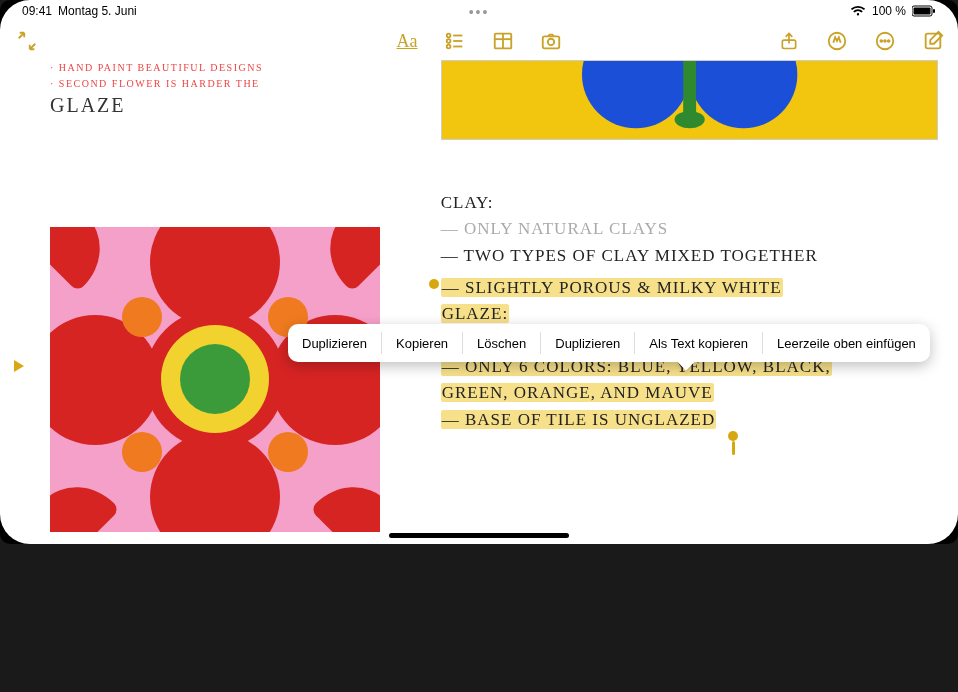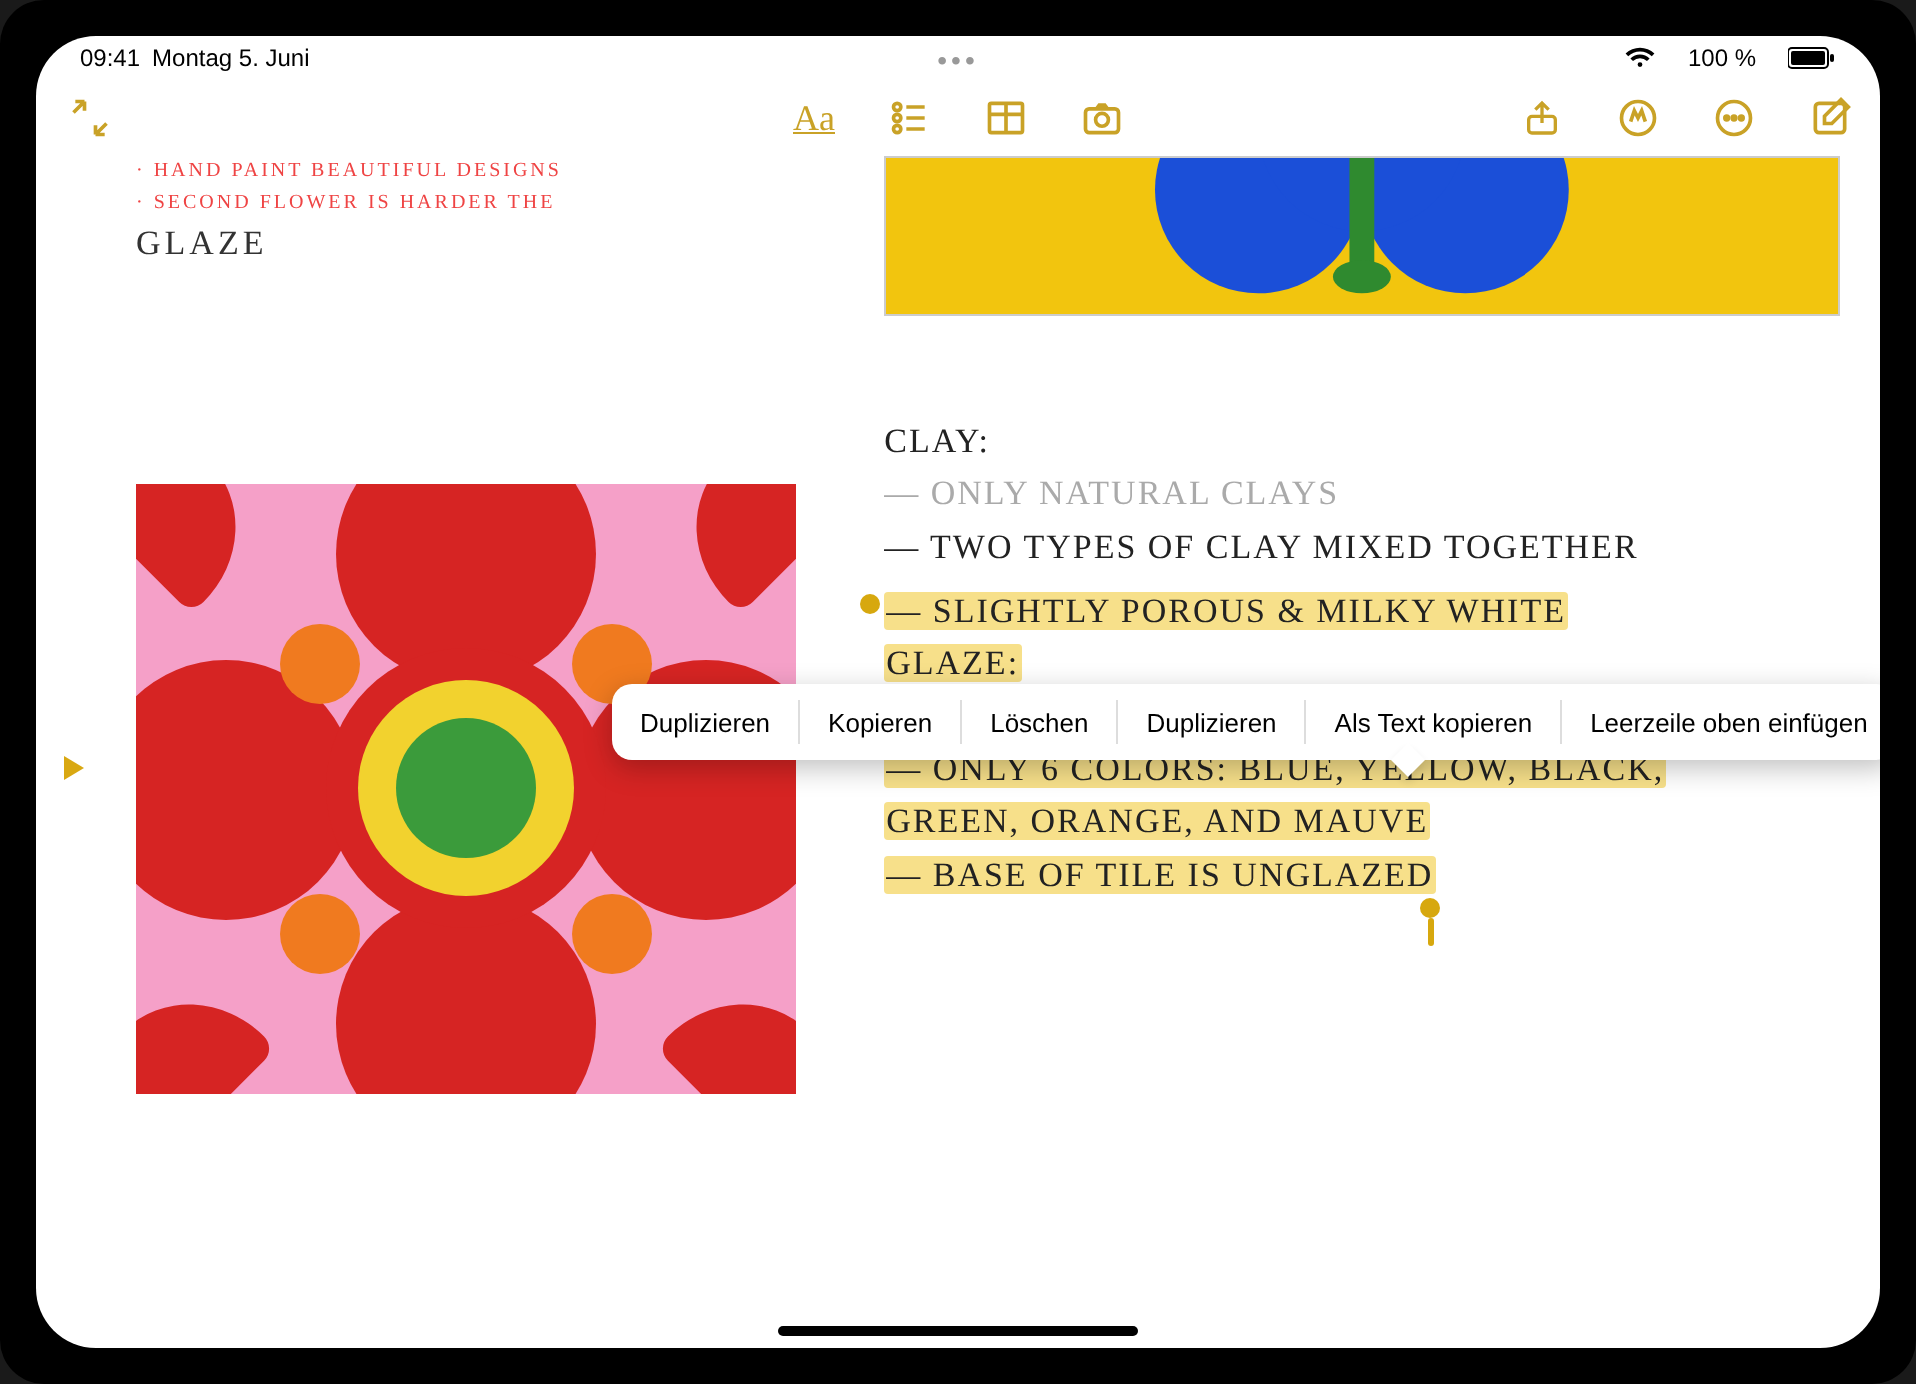--- a/index.html
+++ b/index.html
@@ -5,24 +5,23 @@
     * { margin: 0; padding: 0; box-sizing: border-box; }
     body {
       font-family: -apple-system, BlinkMacSystemFont, "Helvetica Neue", sans-serif;
       background: #1a1a1a;
       width: 958px;
       height: 692px;
       overflow: hidden;
     }
     .device-frame {
       width: 958px;
-      height: 692px;
+      height: 544px;
       background: #000;
-      border-radius: 22px;
-      padding: 18px;
+      border-radius: 10px;
       position: relative;
     }
     .screen {
       width: 100%;
       height: 100%;
       background: #fff;
       border-radius: 30px;
       overflow: hidden;
       position: relative;
     }
@@ -31,21 +30,21 @@
       height: 22px;
       display: flex;
       justify-content: space-between;
       align-items: center;
       padding: 0 22px;
       font-size: 12px;
       font-weight: 500;
       color: #000;
     }
     .status-left { display: flex; gap: 6px; }
-    .status-right { display: flex; align-items: center; gap: 16px; }
+    .status-right { display: flex; align-items: center; gap: 6px; }
     .wifi-icon, .battery-icon { display: inline-flex; align-items: center; }
     
     .toolbar {
       height: 38px;
       display: flex;
       justify-content: space-between;
       align-items: center;
       padding: 0 10px 0 6px;
       position: relative;
     }
@@ -83,21 +82,21 @@
       font-family: "Comic Sans MS", cursive;
       color:#ef4444;
       font-size:10px;
       letter-spacing:1.5px;
       line-height:1.6;
     }
     .prev-line1, .prev-line2 { white-space:nowrap; overflow:hidden;}
     .prev-glaze {
       font-family: "Comic Sans MS", cursive;
       color:#333;
-      font-size:17px;
+      font-size:20px;
       letter-spacing:2px;
       margin-top:2px;
     }
     
     .top-strip {
       height:80px;
       background:#f2c50e;
       border:1px solid #ccc;
       position:relative;
       overflow:hidden;

